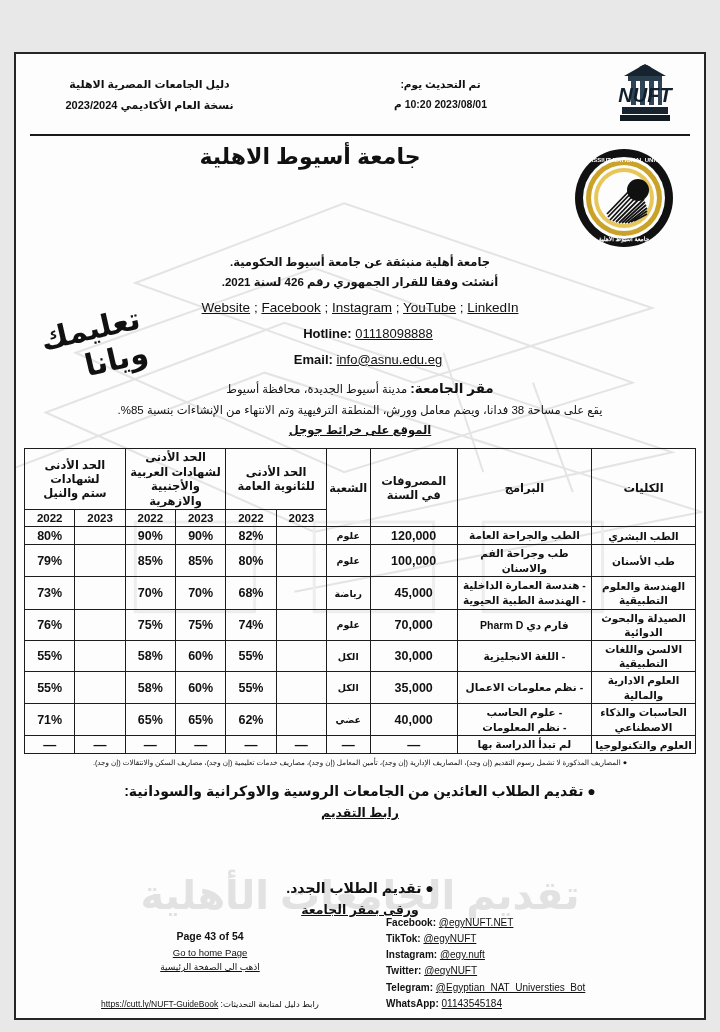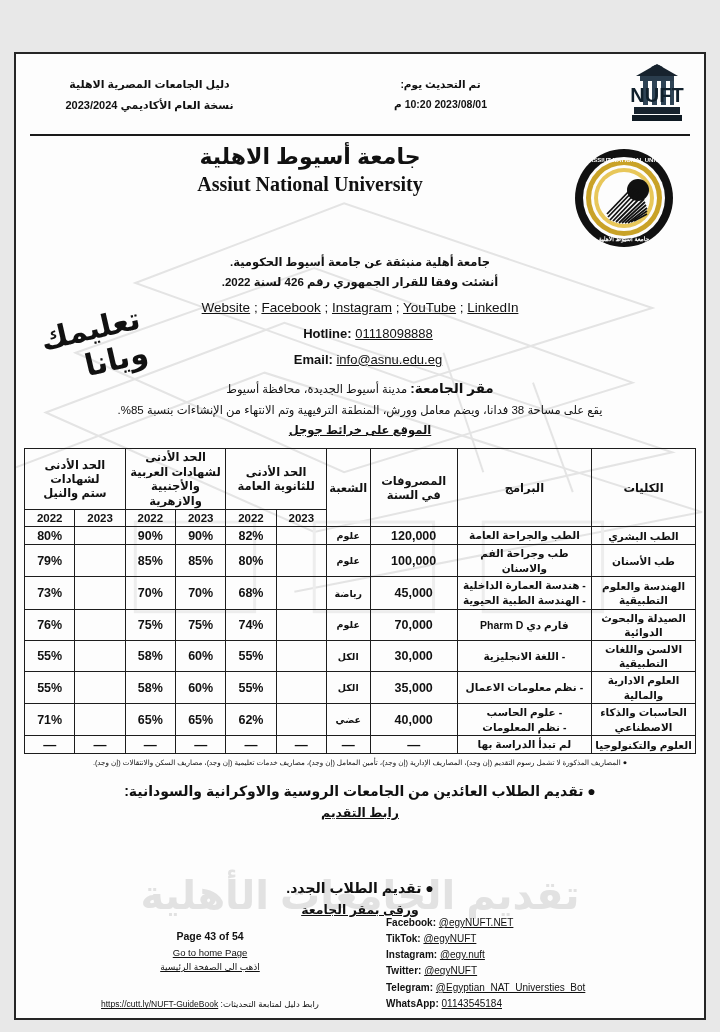--- a/index.html
+++ b/index.html
@@ -23,21 +23,21 @@
   .bg-art svg{width:100%;height:100%;display:block;}
 
   .content{position:relative;z-index:2;}
 
   
   .hdr{
     display:flex;align-items:center;
     padding:8px 16px 4px 16px;
     gap:8px;
   }
-  .hdr-logo{width:74px;flex:0 0 74px;display:flex;justify-content:flex-start;}
+  .hdr-logo{width:74px;flex:0 0 74px;display:flex;justify-content:flex-end;font-style:italic;}
   .hdr-mid{flex:1;text-align:center;font-weight:bold;font-size:10.5px;line-height:1.9;color:#111;}
   .hdr-right{flex:0 0 235px;text-align:center;font-weight:bold;font-size:11px;line-height:1.9;color:#111;}
   .hdr-rule{height:2px;background:#1a1a1a;margin:2px 14px 0 14px;}
 
   
   .title-row{display:flex;align-items:flex-start;padding:6px 16px 0 16px;}
   .seal{flex:0 0 128px;display:flex;justify-content:center;padding-top:4px;}
   .titles{flex:1;text-align:center;padding-left:28px;}
   .t-ar{font-size:22px;font-weight:bold;color:#111;line-height:1.35;}
   .t-en{font-size:20px;font-weight:bold;color:#111;font-family:"Liberation Serif","DejaVu Serif",serif;line-height:1.25;}
@@ -184,32 +184,31 @@
               <path d="M66 75 L79 68"></path>
             <path d="M40 71 L67 43"></path>
               <path d="M39 68 L64 42"></path>
           </g>
           <text x="56" y="16" font-size="6" fill="#fdfdfd" text-anchor="middle" font-family="Liberation Sans, sans-serif" font-weight="bold">ASSIUT NATIONAL UNIV</text>
           <text x="56" y="95" font-size="6" fill="#fdfdfd" text-anchor="middle" font-family="Liberation Sans, sans-serif" font-weight="bold">جامعة أسيوط الاهلية</text>
         </svg>
       </div>
       <div class="titles">
         <div class="t-ar">جامعة أسيوط الاهلية</div>
-        <div class="t-en">Assiut National University</div>
       </div>
     </div>
 
     <div class="hand">
       <div>تعليمك</div>
       <div>ويانا</div>
     </div>
 
     <div class="info">
       <div class="info-desc">جامعة أهلية منبثقة عن جامعة أسيوط الحكومية.</div>
-      <div class="info-desc">أنشئت وفقا للقرار الجمهوري رقم 426 لسنة 2022.</div>
+      <div class="info-desc">أنشئت وفقا للقرار الجمهوري رقم 426 لسنة 2021.</div>
 
       <div class="links" dir="ltr">
         <a href="#">Website</a><span> ; </span><a href="#">Facebook</a><span> ; </span><a href="#">Instagram</a><span> ; </span><a href="#">YouTube</a><span> ; </span><a href="#">LinkedIn</a>
       </div>
 
       <div class="contact">
         <span>Hotline:</span>
         <u>01118098888</u>
       </div>
       <div class="contact">

